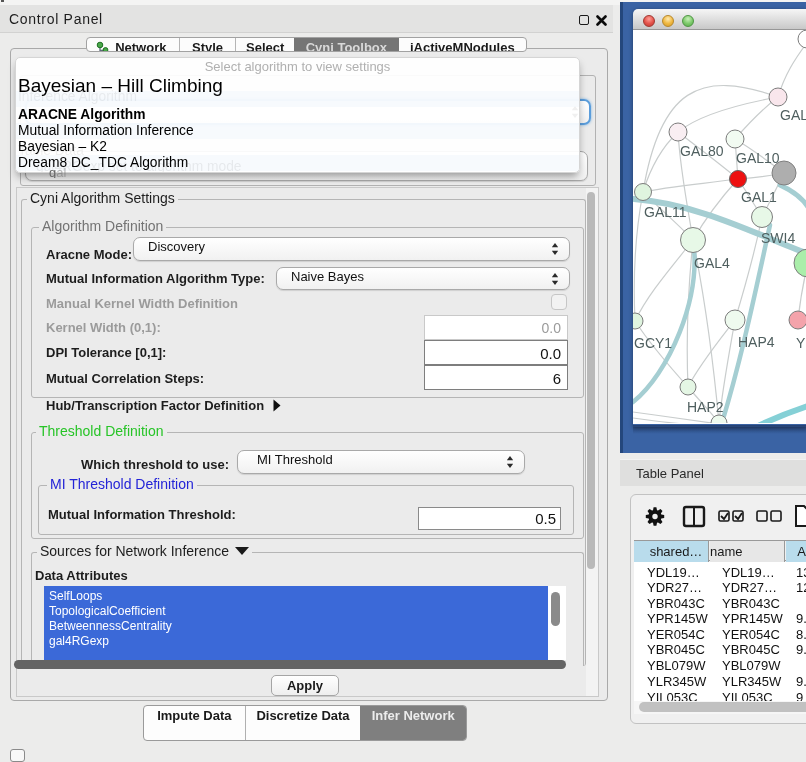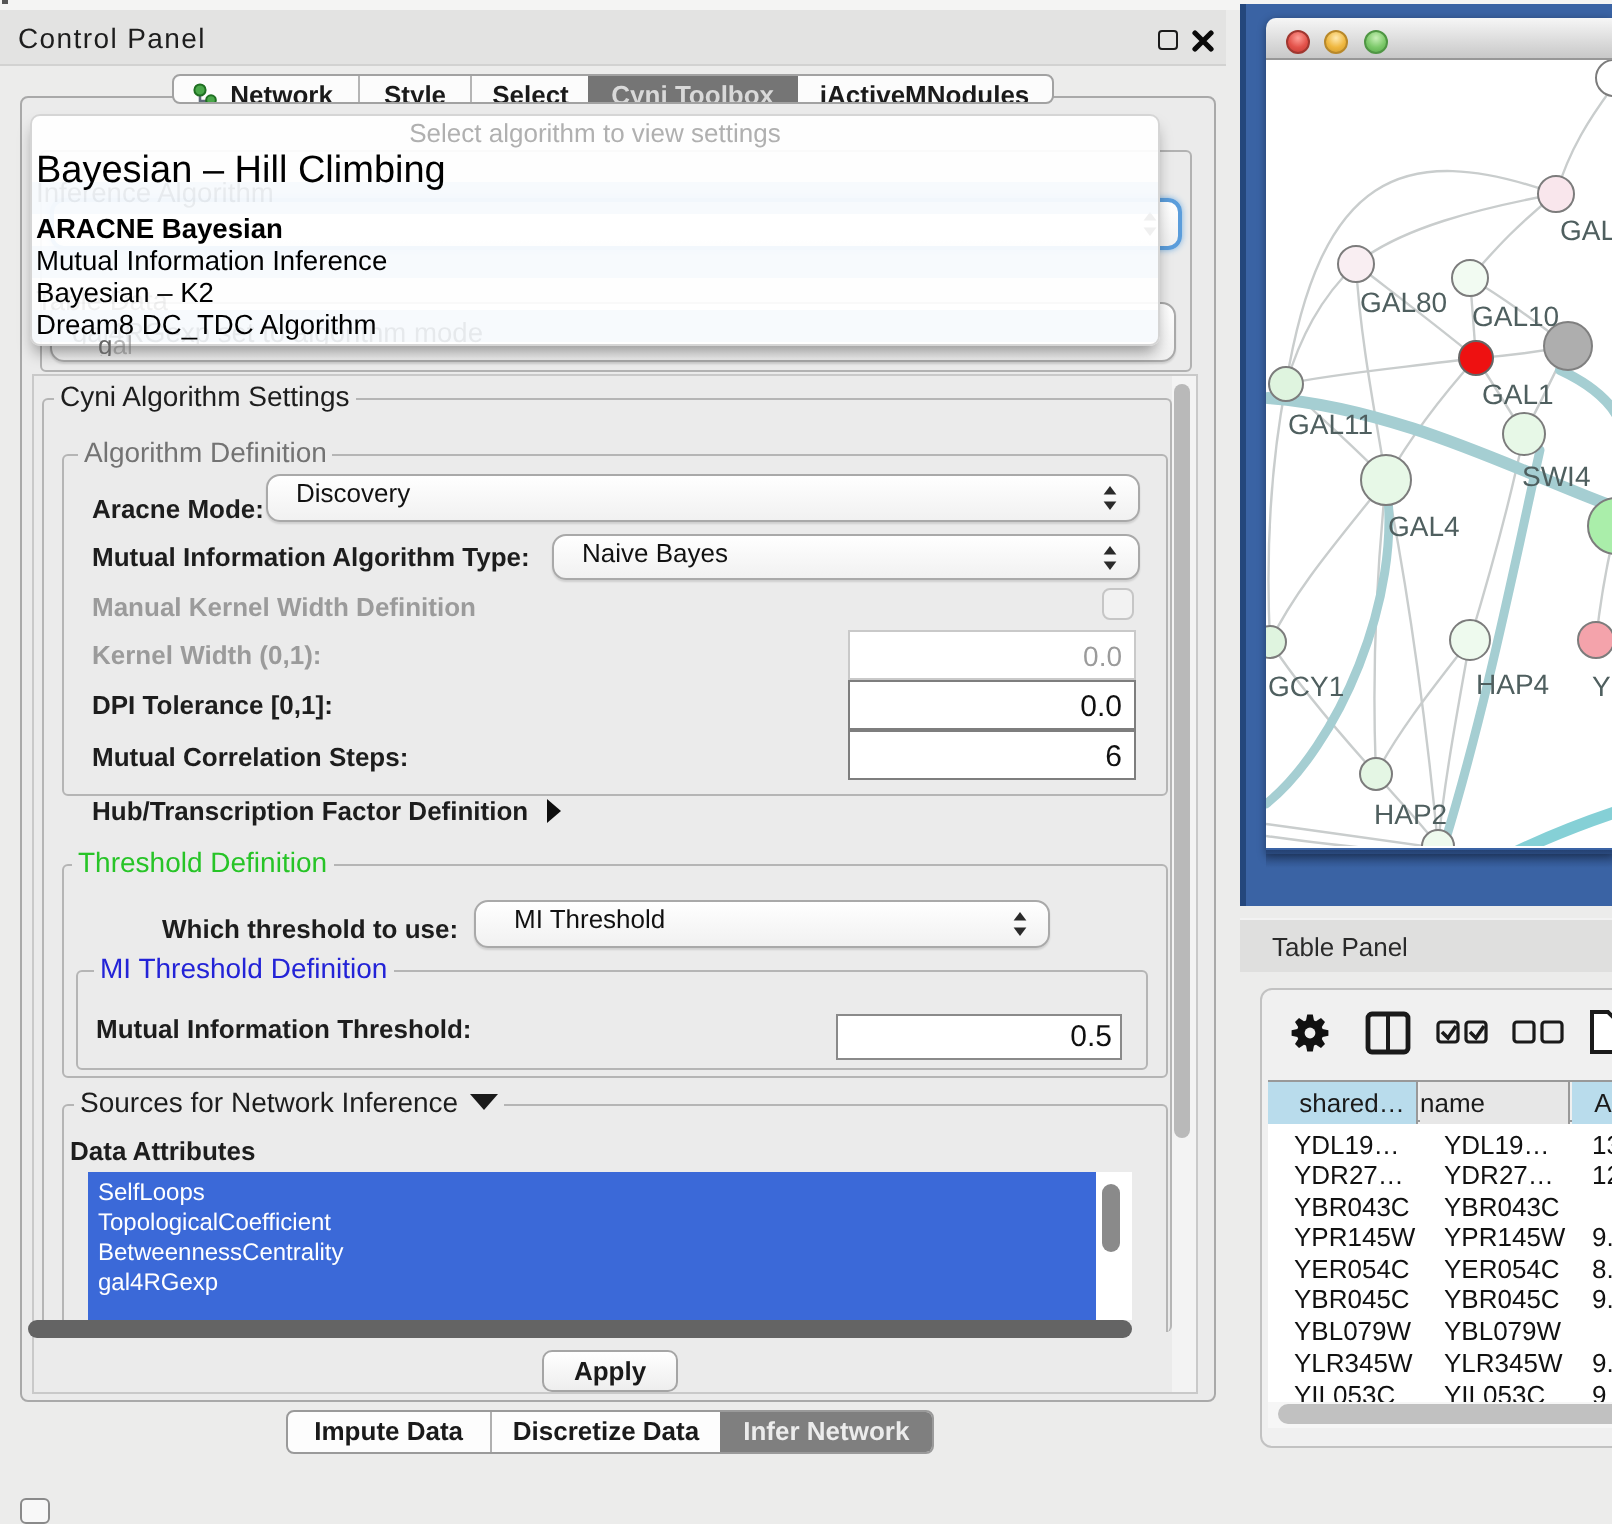--- a/index.html
+++ b/index.html
@@ -131,38 +131,38 @@
     <div style="position:absolute;left:5px;top:3px;font-size:12px;color:#fff;">SelfLoops</div>
     <div style="position:absolute;left:5px;top:18px;font-size:12px;color:#fff;">TopologicalCoefficient</div>
     <div style="position:absolute;left:5px;top:33px;font-size:12px;color:#fff;">BetweennessCentrality</div>
     <div style="position:absolute;left:5px;top:48px;font-size:12px;color:#fff;">gal4RGexp</div>
     <div style="position:absolute;left:507px;top:6px;width:9px;height:34px;background:#8a8a8a;border-radius:5px;"></div>
   </div>
   <div class="abs" style="left:14px;top:655px;width:552px;height:9px;background:#646464;border-radius:5px;"></div>
 
   <div class="abs" style="left:271px;top:670px;width:68px;height:21px;background:linear-gradient(#ffffff,#eeeeee);border:1px solid #a5a5a5;border-radius:5px;text-align:center;font-size:13px;font-weight:bold;color:#1a1a1a;padding-top:2px;">Apply</div>
 
-  <div class="abs" style="left:143px;top:700px;width:324px;height:22px;display:flex;border:1px solid #9a9a9a;border-radius:4px;overflow:hidden;background:#fdfdfd;">
+  <div class="abs" style="left:143px;top:700px;width:324px;height:36px;display:flex;border:1px solid #9a9a9a;border-radius:4px;overflow:hidden;background:#fdfdfd;">
     <div class="seg" style="width:101px;">Impute Data</div>
     <div style="width:1px;background:#b0b0b0;"></div>
     <div class="seg" style="width:115px;">Discretize Data</div>
     <div class="seg" style="width:106px;color:#ececec;background:#7f7f7f;">Infer Network</div>
   </div>
 </div>
 
 <div class="abs" style="left:15px;top:57px;width:565px;height:116px;background:rgba(255,255,255,0.93);border:1px solid #d5d5d5;border-radius:5px;box-shadow:0 5px 8px -2px rgba(0,0,0,0.4);overflow:hidden;">
   <div style="position:absolute;left:0;top:33px;width:100%;height:16px;background:rgba(240,245,251,0.55);"></div>
   <div style="position:absolute;left:0;top:65px;width:100%;height:16px;background:rgba(240,245,251,0.55);"></div>
   <div style="position:absolute;left:0;top:97px;width:100%;height:16px;background:rgba(240,245,251,0.55);"></div>
   <div style="position:absolute;left:2px;top:31px;font-size:13.8px;color:rgba(40,40,40,0.07);">Inference Algorithm</div>
   <div style="position:absolute;left:2px;top:85px;font-size:13.8px;color:rgba(40,40,40,0.07);">Table Data</div>
   <div style="position:absolute;left:20px;top:101px;font-size:13.8px;color:rgba(40,40,40,0.08);">gal4RGexp set to algorithm mode</div>
   <div style="position:absolute;left:0;top:1px;width:100%;text-align:center;font-size:13px;color:#b0b0b0;">Select algorithm to view settings</div>
   <div style="position:absolute;left:2px;top:17px;font-size:19px;color:#000;">Bayesian – Hill Climbing</div>
-  <div style="position:absolute;left:2px;top:49px;font-size:13.8px;color:#000;font-weight:bold;">ARACNE Bayesian</div>
+  <div style="position:absolute;left:2px;top:49px;font-size:13.8px;color:#000;font-weight:bold;">ARACNE Algorithm</div>
   <div style="position:absolute;left:2px;top:65px;font-size:13.8px;color:#000;">Mutual Information Inference</div>
   <div style="position:absolute;left:2px;top:81px;font-size:13.8px;color:#000;">Bayesian – K2</div>
   <div style="position:absolute;left:2px;top:97px;font-size:13.8px;color:#000;">Dream8 DC_TDC Algorithm</div>
 </div>
 <div class="abs" style="left:49px;top:165px;width:26px;height:13px;overflow:hidden;font-size:13px;color:#666;">g<span style="opacity:0.45;">al</span></div>
 
 <div class="abs" style="left:620px;top:2px;width:186px;height:451px;background:#3a63a4;border-left:3px solid #24477c;"></div>
 
 <div class="abs" style="left:633px;top:9px;width:173px;height:418px;border-radius:5px 0 0 0;overflow:hidden;box-shadow:0 1px 4px rgba(0,0,0,0.4);">
   <div style="position:absolute;left:0;top:0;width:100%;height:21px;background:linear-gradient(#f6f6f6,#c8c8c8);border-bottom:1px solid #979797;"></div>

